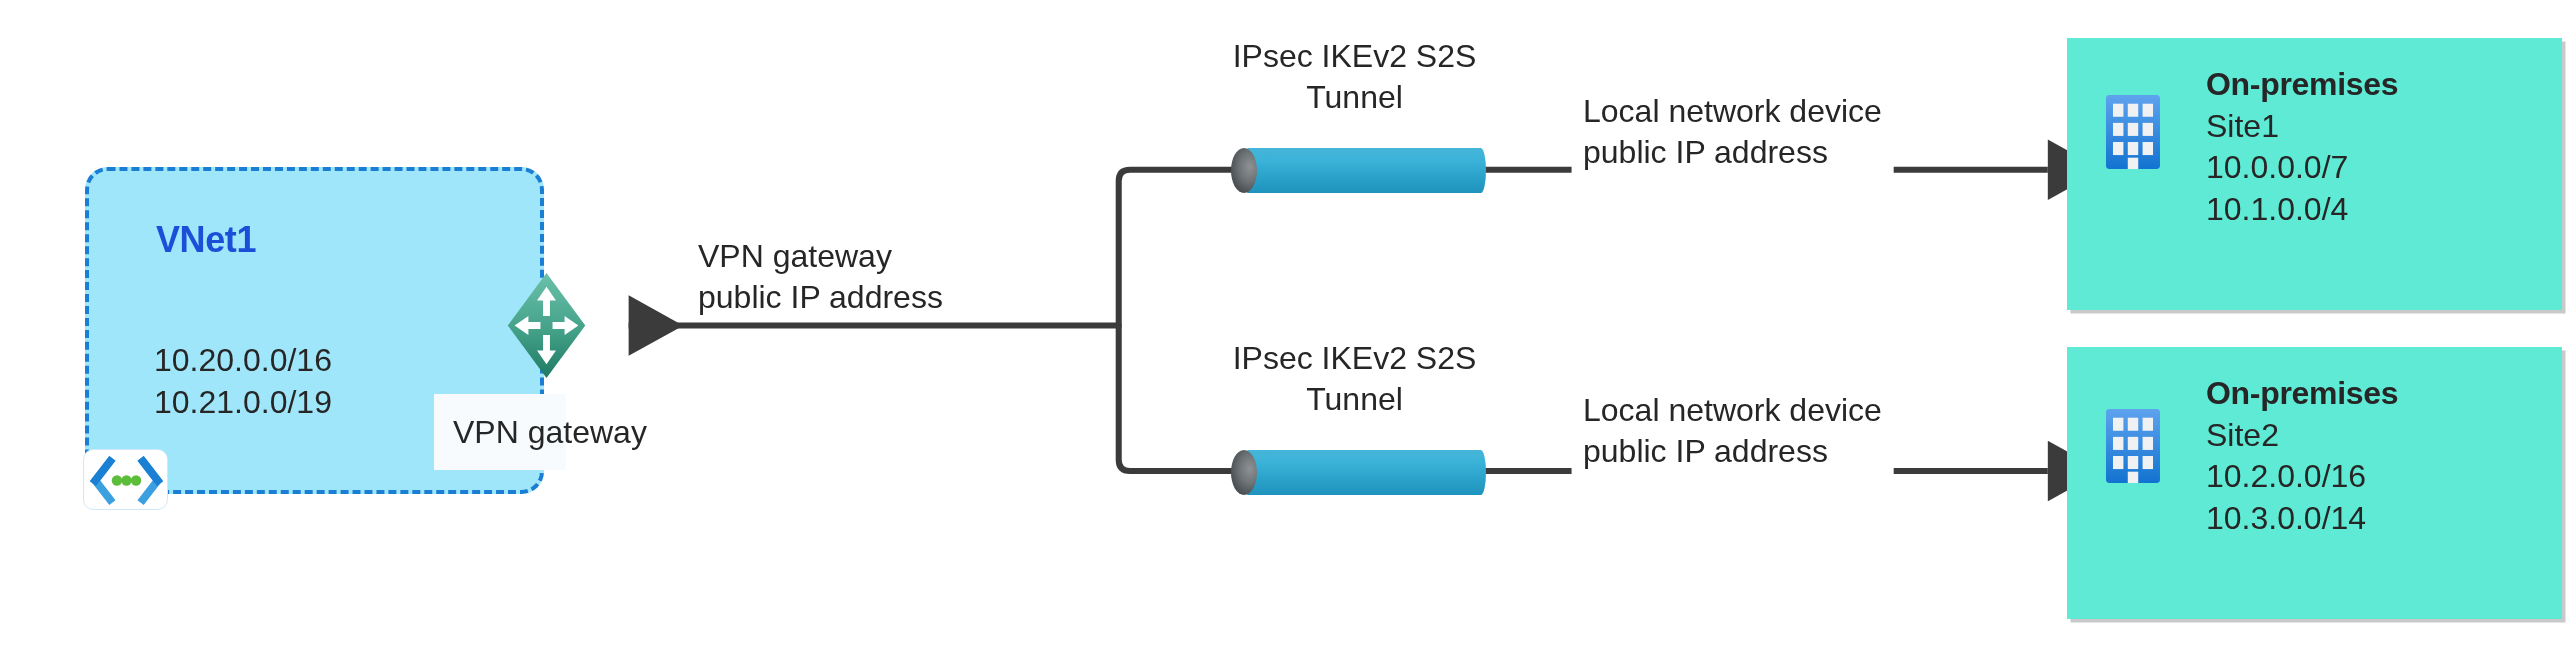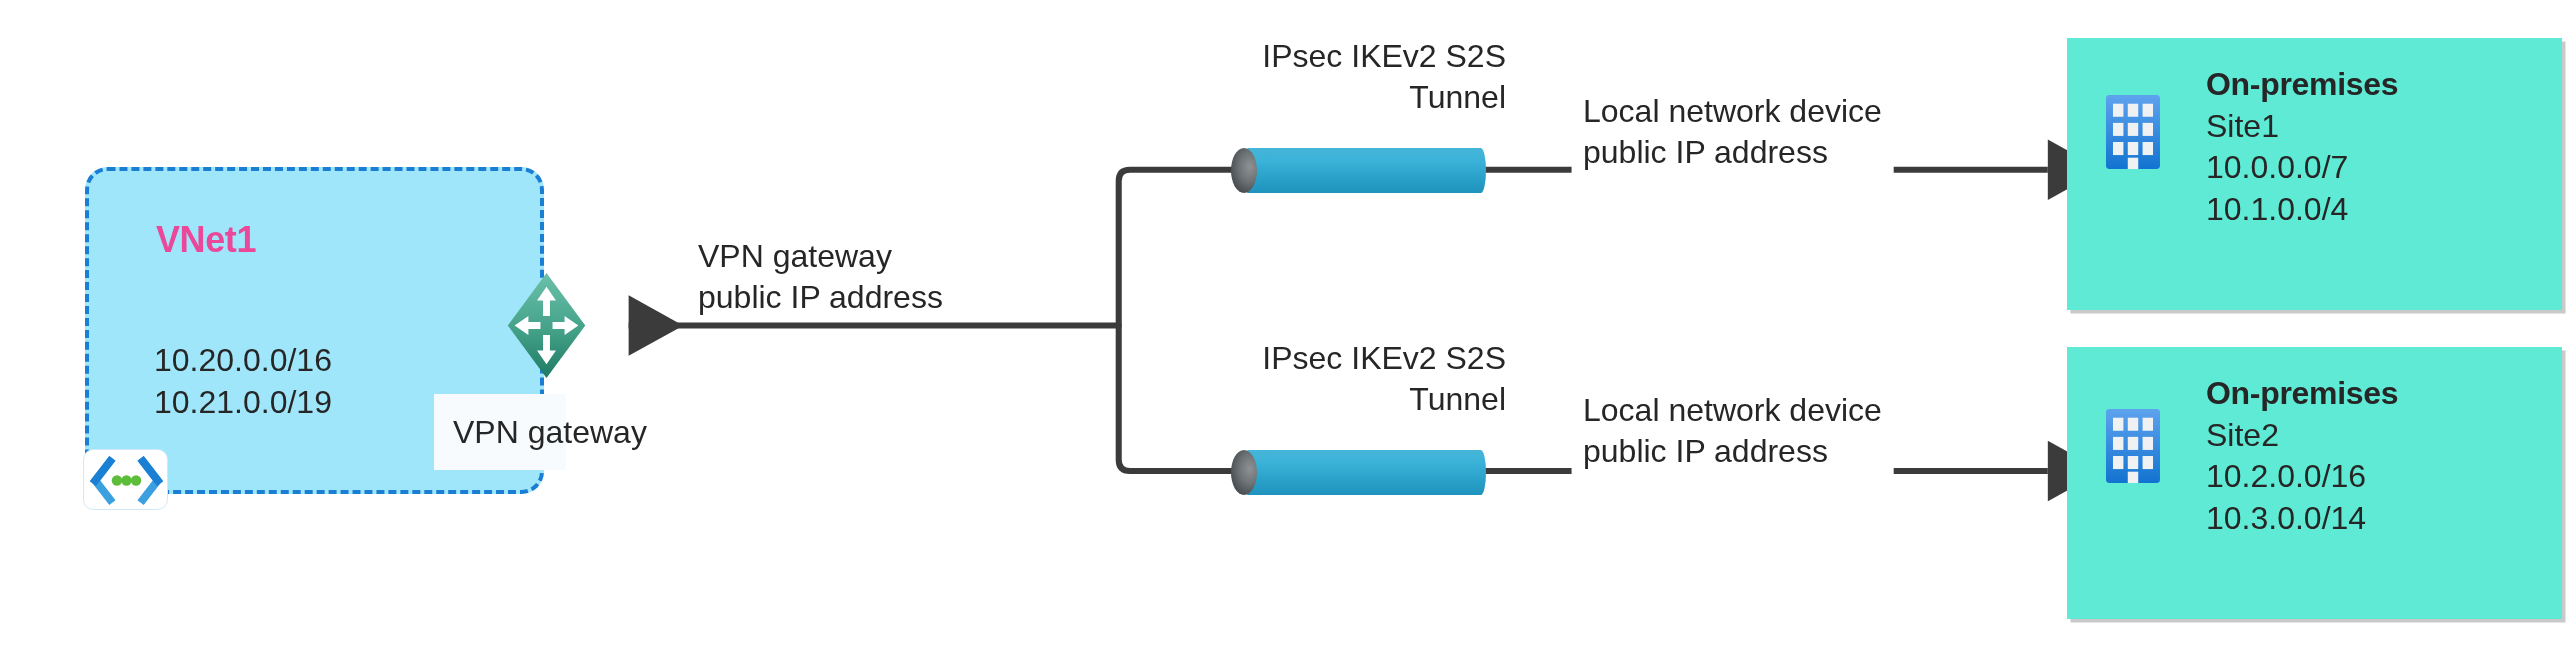--- a/index.html
+++ b/index.html
@@ -33,21 +33,21 @@
     border: 4.3px dashed #1a7fd4;
     border-radius: 22.5px;
     box-sizing: border-box;
   }
   .vnet-title {
     position: absolute;
     left: 156px;
     top: 219px;
     font-size: 36px;
     font-weight: bold;
-    color: #ec4899;
+    color: #1d4ed8;
     letter-spacing: -0.4px;
   }
   .vnet-cidrs {
     position: absolute;
     left: 154px;
     top: 321px;
     font-size: 32px;
     color: #262626;
     line-height: 1.30;
     margin-top: 19px;
@@ -90,21 +90,21 @@
   }
 
   
   .lbl {
     position: absolute;
     font-size: 32px;
     color: #262626;
     line-height: 1.28;
     white-space: nowrap;
   }
-  .lbl.center { text-align: right; }
+  .lbl.center { text-align: center; }
 
   .lbl-gw-pip   { left: 698px;  top: 236px; }
   .lbl-tun-top  { left: 1203px; top: 36px;  width: 303px; }
   .lbl-tun-bot  { left: 1203px; top: 338px; width: 303px; }
   .lbl-lnd-top  { left: 1583px; top: 91px; }
   .lbl-lnd-bot  { left: 1583px; top: 390px; }
 
   
   .tunnel {
     position: absolute;

